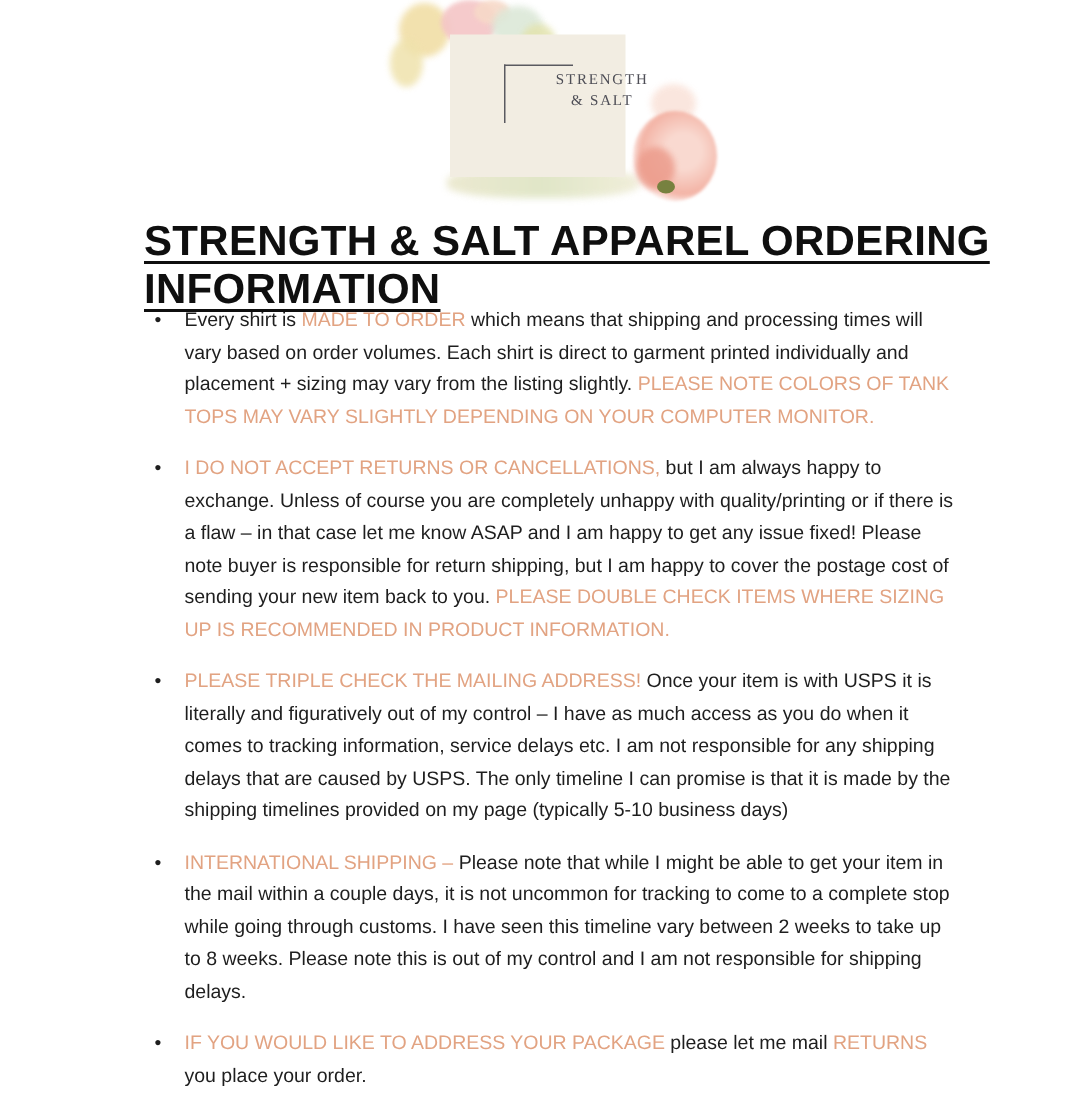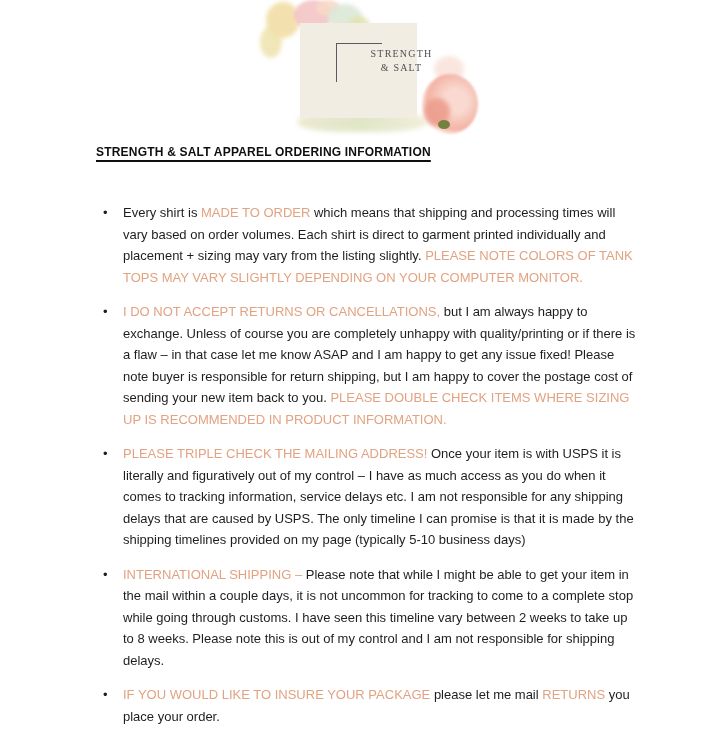--- a/index.html
+++ b/index.html
@@ -53,21 +53,21 @@
       background:linear-gradient(90deg,#EAE7CC,#DDE4C2,#EFECD6);filter:blur(2.5px);opacity:.9;z-index:1;}
   .f8{left:170px;top:74px;width:56px;height:60px;z-index:3;
       background:radial-gradient(circle at 60% 45%,#F9D9D0 25%,#F3B4A6 60%,rgba(243,180,166,0) 78%);
       filter:blur(1px);}
   .f9{left:172px;top:98px;width:26px;height:28px;background:#EC9C8C;filter:blur(2px);opacity:.85;z-index:3;}
   .f10{left:182px;top:56px;width:30px;height:26px;background:#FAE4DB;filter:blur(2px);opacity:.9;z-index:3;}
   .f11{left:186px;top:120px;width:12px;height:9px;background:#77813F;filter:blur(.5px);z-index:3;}
   
   .title{
     position:absolute;top:145px;left:96px;
-    font-size:12px;font-weight:700;letter-spacing:.2px;
+    font-size:28px;font-weight:700;letter-spacing:.2px;
     color:var(--title-text);
     text-decoration:underline;
     text-decoration-thickness:2px;
     text-underline-offset:4px;
   }
   
   .content{
     position:absolute;top:202px;left:96px;right:83px;
     font-size:13px;line-height:21.5px;
   }
@@ -118,17 +118,17 @@
       <div class="bullet">
         <span class="dot">•</span>
         <div class="btext"><span class="hl">PLEASE TRIPLE CHECK THE MAILING ADDRESS!</span><span> Once your item is with USPS it is literally and figuratively out of my control – I have as much access as you do when it comes to tracking information, service delays etc. I am not responsible for any shipping delays that are caused by USPS. The only timeline I can promise is that it is made by the shipping timelines provided on my page (typically 5-10 business days)</span></div>
       </div>
       <div class="bullet">
         <span class="dot">•</span>
         <div class="btext"><span class="hl">INTERNATIONAL SHIPPING – </span><span>Please note that while I might be able to get your item in the mail within a couple days, it is not uncommon for tracking to come to a complete stop while going through customs. I have seen this timeline vary between 2 weeks to take up to 8 weeks. Please note this is out of my control and I am not responsible for shipping delays.</span></div>
       </div>
       <div class="bullet">
         <span class="dot">•</span>
-        <div class="btext"><span class="hl">IF YOU WOULD LIKE TO INSURE YOUR PACKAGE</span><span> please let me mail </span><span class="hl">RETURNS</span><span> you place your order.</span></div>
+        <div class="btext"><span class="hl">IF YOU WOULD LIKE TO ADDRESS YOUR PACKAGE</span><span> please let me mail </span><span class="hl">RETURNS</span><span> you place your order.</span></div>
       </div>
     </div>
 
 </div>
 
 </body></html>

